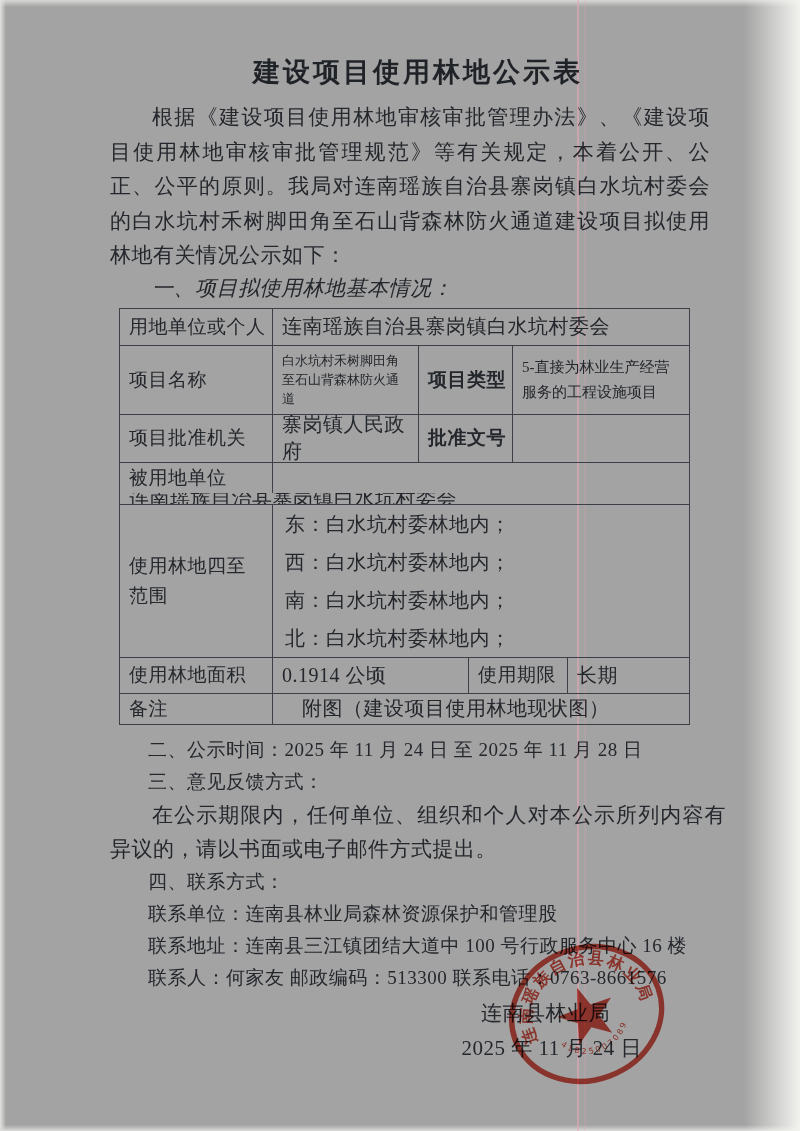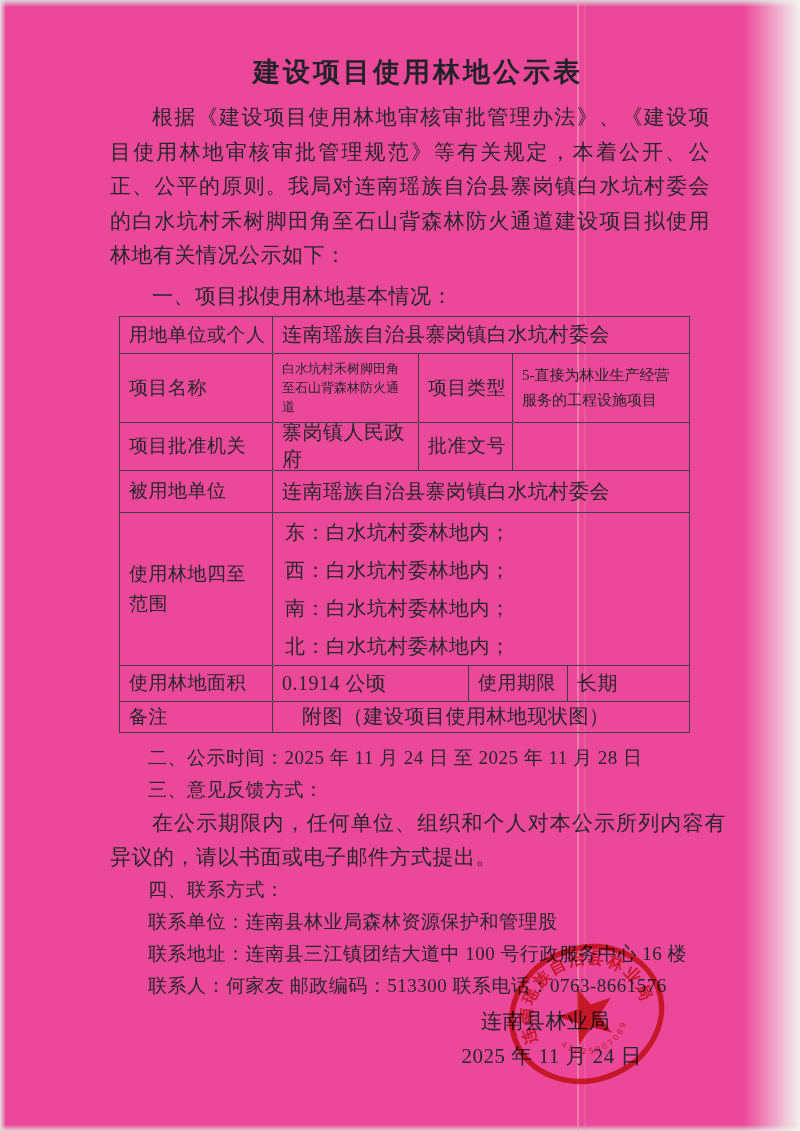--- a/index.html
+++ b/index.html
@@ -1,18 +1,18 @@
 <!DOCTYPE html>
 <html><head>
 <meta charset="utf-8">
 <style>
   html,body{margin:0;padding:0;background:#ffffff;}
   .page{
     position:relative;width:800px;height:1131px;margin:0 auto;overflow:hidden;
-    background:#ec4899;color:#24272c;
+    background:#a3a3a3;color:#24272c;
     font-family:"Liberation Serif","DejaVu Serif",serif;
   }
   
   .edge-top{position:absolute;top:0;left:0;right:0;height:7px;background:linear-gradient(#d8d8d6,rgba(255,255,255,0));}
   .edge-left{position:absolute;top:0;bottom:0;left:0;width:6px;background:linear-gradient(90deg,#e2e2e0,rgba(255,255,255,0));}
   .edge-bottom{position:absolute;bottom:0;left:0;right:0;height:6px;background:linear-gradient(0deg,#dbdbd9,rgba(255,255,255,0));}
   .edge-right{position:absolute;top:0;bottom:0;right:0;width:56px;background:linear-gradient(90deg,rgba(242,242,240,0),#f2f2ef);}
   .scan-line{position:absolute;top:0;bottom:0;width:2px;background:#eaa9b8;opacity:.55;}
   .scan-line.l1{left:577px;}
   .scan-line.l2{left:584px;opacity:.18;}
@@ -20,43 +20,43 @@
   .content{position:absolute;left:110px;top:50px;width:616px;}
 
   .doc-title{
     font-size:27px;font-weight:bold;text-align:center;letter-spacing:3px;
     line-height:44px;color:#1f2227;
   }
   .intro{
     margin:6px 16px 0 0;font-size:21px;line-height:34.5px;letter-spacing:.5px;
     text-align:justify;text-indent:2em;
   }
-  .sec-heading{font-size:21px;line-height:26px;text-indent:2em;letter-spacing:.5px;margin-top:10px;white-space:nowrap;}
+  .sec-heading{font-size:21px;line-height:26px;text-indent:2em;letter-spacing:.5px;margin-top:2px;white-space:nowrap;font-style:italic;}
 
   
   .lt{margin:7px 0 0 9px;width:571px;border:1.6px solid #3c4046;box-sizing:border-box;}
   .trow{display:flex;border-bottom:1.6px solid #3c4046;}
   .trow:last-child{border-bottom:none;}
   .cell{
     box-sizing:border-box;border-right:1.6px solid #3c4046;
     display:flex;flex-direction:column;justify-content:center;
     padding:2px 6px 2px 9px;font-size:19px;letter-spacing:.5px;overflow:hidden;
   }
   .cell:last-child{border-right:none;}
   .cell.val{font-size:20px;}
   .w-label{width:153px;flex:none;}
   .w-146{width:146px;flex:none;}
-  .w-94{width:94px;flex:none;}
+  .w-94{width:94px;flex:none;font-weight:bold;}
   .w-196{width:196px;flex:none;}
   .w-99{width:99px;flex:none;}
   .grow{flex:1;}
   .r1{height:36px;}
   .r2{height:68px;}
   .r3{height:47px;}
-  .r4{height:41px;}
+  .r4{height:41px;flex-direction:column;}
   .r5{height:152px;}
   .r6{height:35px;}
   .r7{height:30px;gap:20px;}
   .small-cell{font-size:13px;line-height:19px;letter-spacing:0;padding-right:8px;}
   .type-cell{font-size:15px;line-height:25px;letter-spacing:0;}
   .bound-label .l2c{text-align:left;}
   .bound-label div{line-height:30px;}
   .bound-val div{height:38px;line-height:38px;}
 
   .after-table{margin-top:9px;}

